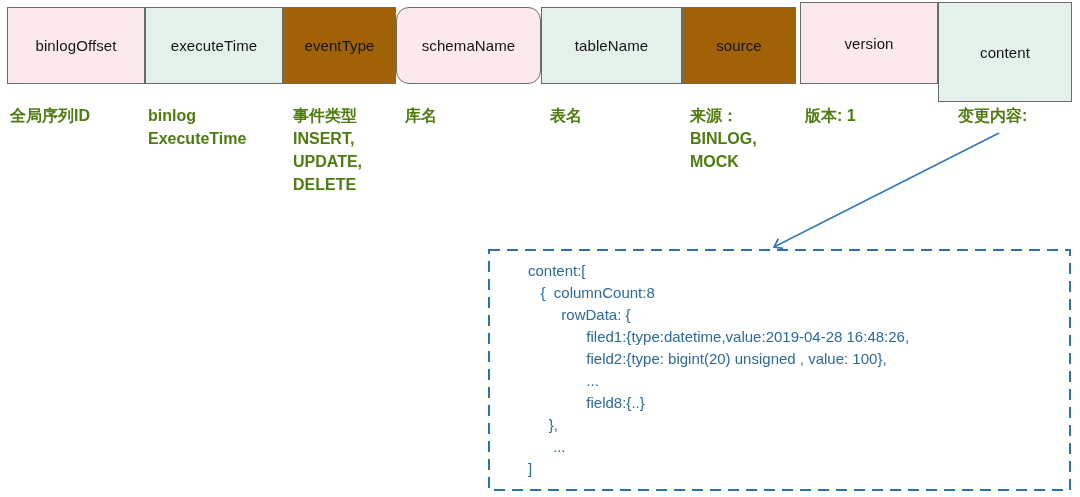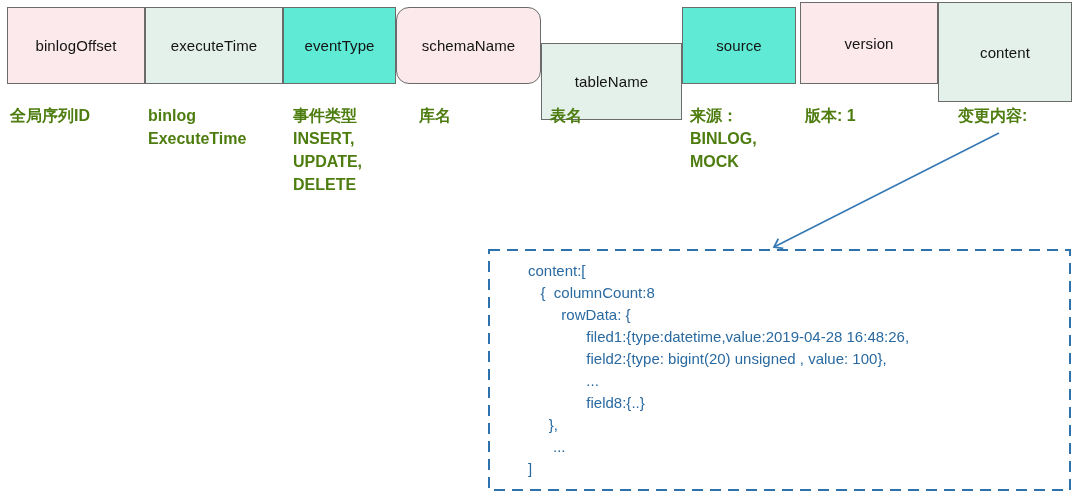--- a/index.html
+++ b/index.html
@@ -16,41 +16,41 @@
     position:absolute;
     top:7px;height:77px;
     border:1px solid #6b6b6b;
     box-sizing:border-box;
     display:flex;align-items:center;justify-content:center;
     font-size:15px;color:#141414;
     letter-spacing:0.1px;
   }
   .cell[data-fill="pink"]{background:#fbe9ec;}
   .cell[data-fill="mint"]{background:#e4f1eb;}
-  .cell[data-fill="graymint"]{background:#5eead4;}
+  .cell[data-fill="graymint"]{background:#a16207;}
   .c1{left:7px;width:138px;}
   .c2{left:145px;width:138px;}
   .c3{left:283px;width:113px;}
   .c4{left:396px;width:145px;border-radius:13px;}
-  .c5{left:541px;width:141px;margin-top:36px;}
+  .c5{left:541px;width:141px;}
   .c6{left:682px;width:114px;}
   .c7{left:800px;width:138px;top:2px;height:82px;}
   .c8{left:938px;width:134px;top:2px;height:100px;}
   
   .desc{
     position:absolute;top:104px;
     color:#4d7c0f;
     font-size:16px;line-height:23px;
     font-weight:600;
     white-space:pre-line;
   }
   .d1{left:10px;}
   .d2{left:148px;}
   .d3{left:293px;}
-  .d4{left:405px;margin-left:14px;}
+  .d4{left:405px;}
   .d5{left:550px;}
   .d6{left:690px;}
   .d7{left:805px;}
   .d8{left:958px;}
   
   .overlay{
     position:absolute;left:0;top:0;width:1080px;height:497px;
     pointer-events:none;
   }
   

